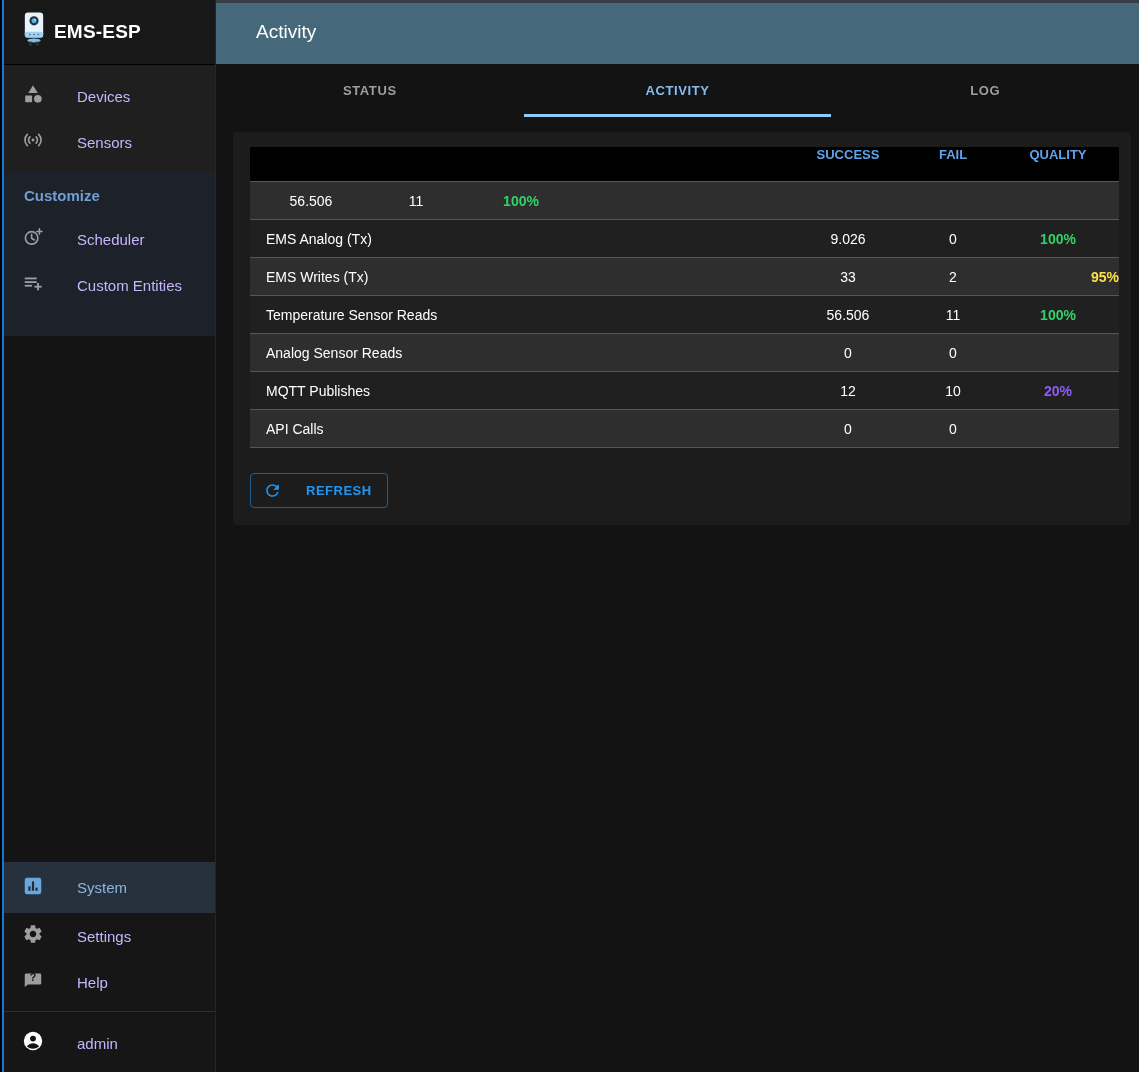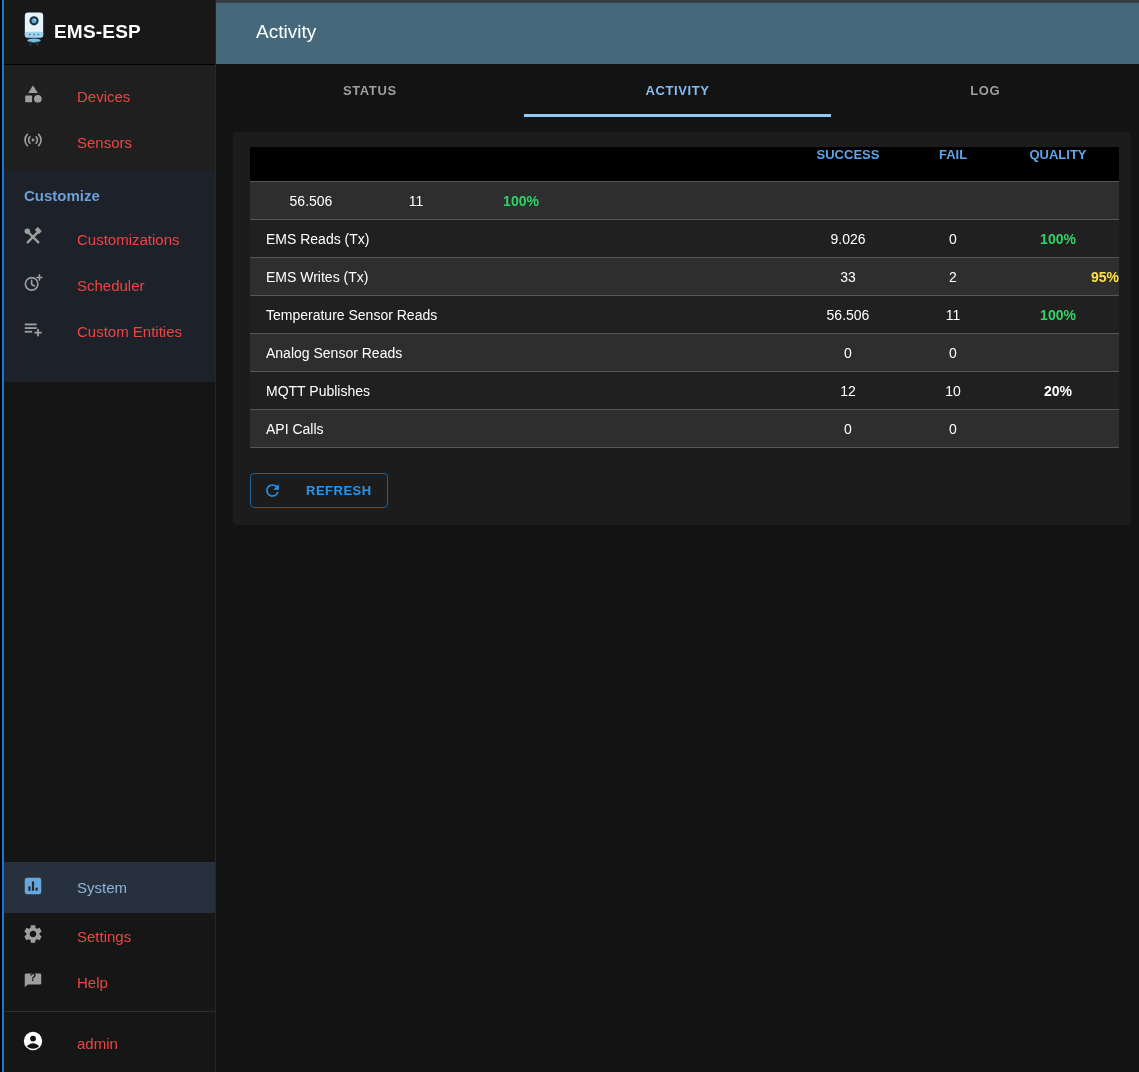--- a/index.html
+++ b/index.html
@@ -10,21 +10,21 @@
   .edge-black { position:absolute; left:0; top:0; bottom:0; width:2px; background:#000; z-index:50; }
   .edge-blue  { position:absolute; left:2px; top:0; bottom:0; width:2px; background:#1976d2; z-index:50; }
 
   
   .sidebar { position:absolute; left:0; top:0; width:216px; height:1072px;
     background:#151515; display:flex; flex-direction:column; border-right:1px solid #262626; }
   .sb-header { height:65px; background:#181818; border-bottom:1px solid #000;
     display:flex; align-items:center; padding-left:14px; gap:0; flex:none; }
   .brand { font-size:19px; font-weight:bold; letter-spacing:.2px; }
   .sb-item { height:46px; display:flex; align-items:center; padding-left:22px; gap:33px; cursor:pointer; }
-  .sb-item .lbl { font-size:15px; color:#ef4444; }
+  .sb-item .lbl { font-size:15px; color:#c4b5fd; }
   .sb-item svg { flex:none; }
   .sec-top { background:#1f1f1f; padding:8px 0 6px 0; flex:none; }
   .sec-customize { background:#1d2129; padding:16px 0 28px 0; flex:none; }
   .sec-header { font-size:15px; font-weight:bold; color:#6f9fd6; padding:0 0 12px 24px; }
   .sb-spacer { flex:1; background:#141414; }
   .sec-bottom { flex:none; background:#161616; padding-bottom:6px; }
   .sb-item.selected { background:#27313d; height:51px; }
   .sb-item.selected .lbl { color:#8cb4de; }
   .sb-divider { height:1px; background:#2e2e2e; flex:none; }
   .sec-user { flex:none; background:#161616; padding-top:8px; height:60px; }
@@ -113,31 +113,20 @@
         </svg>
       </span>
       <span class="lbl">Sensors</span>
     </div>
   </div>
 
   <div class="sec-customize">
     <div class="sec-header">Customize</div>
     <div class="sb-item">
       <span>
-        <svg viewBox="0 0 24 24" width="22" height="22" fill="#9e9e9e">
-          <rect x="10.7" y="2.5" width="2.6" height="19" rx="1.2" transform="rotate(45 12 12)"></rect>
-          <rect x="10.7" y="2.5" width="2.6" height="19" rx="1.2" transform="rotate(-45 12 12)"></rect>
-          <circle cx="5.8" cy="5.8" r="3"></circle>
-          <rect x="14.6" y="2.6" width="6.4" height="4.6" rx="1" transform="rotate(45 17.8 4.9)"></rect>
-        </svg>
-      </span>
-      <span class="lbl">Customizations</span>
-    </div>
-    <div class="sb-item">
-      <span>
         <svg viewBox="0 0 24 24" width="22" height="22" fill="none" stroke="#9e9e9e" stroke-width="1.8" stroke-linecap="round">
           <circle cx="10.5" cy="13" r="6.8"></circle>
           <path d="M10.5 9.2v4.2l3 1.8"></path>
           <path d="M19 3.2v5.6M16.2 6h5.6"></path>
         </svg>
       </span>
       <span class="lbl">Scheduler</span>
     </div>
     <div class="sb-item">
       <span>
@@ -223,21 +212,21 @@
         <div class="c-fail">FAIL</div>
         <div class="c-quality">QUALITY</div>
       </div>
       <div id="table-body">
           <div class="trow lighter">
             <div class="c-success">56.506</div>
             <div class="c-fail">11</div>
             <div class="c-quality" style="color: rgb(47, 211, 102); font-weight: bold;">100%</div>
           </div>
           <div class="trow darker">
-            <div class="c-name">EMS Reads (Tx)</div>
+            <div class="c-name">EMS Analog (Tx)</div>
             <div class="c-success">9.026</div>
             <div class="c-fail">0</div>
             <div class="c-quality" style="color: rgb(47, 211, 102); font-weight: bold;">100%</div>
           </div>
           <div class="trow lighter">
             <div class="c-name">EMS Writes (Tx)</div>
             <div class="c-success">33</div>
             <div class="c-fail">2</div>
             <div class="c-quality" style="color: #fde047; font-weight: bold; text-align: right;">95%</div>
           </div>
@@ -250,21 +239,21 @@
           <div class="trow lighter">
             <div class="c-name">Analog Sensor Reads</div>
             <div class="c-success">0</div>
             <div class="c-fail">0</div>
             <div class="c-quality"></div>
           </div>
           <div class="trow darker">
             <div class="c-name">MQTT Publishes</div>
             <div class="c-success">12</div>
             <div class="c-fail">10</div>
-            <div class="c-quality" style="color: #ffffff; font-weight: bold;">20%</div>
+            <div class="c-quality" style="color: #8b5cf6; font-weight: bold;">20%</div>
           </div>
           <div class="trow lighter">
             <div class="c-name">API Calls</div>
             <div class="c-success">0</div>
             <div class="c-fail">0</div>
             <div class="c-quality"></div>
           </div>
         </div>
     </div>
 

